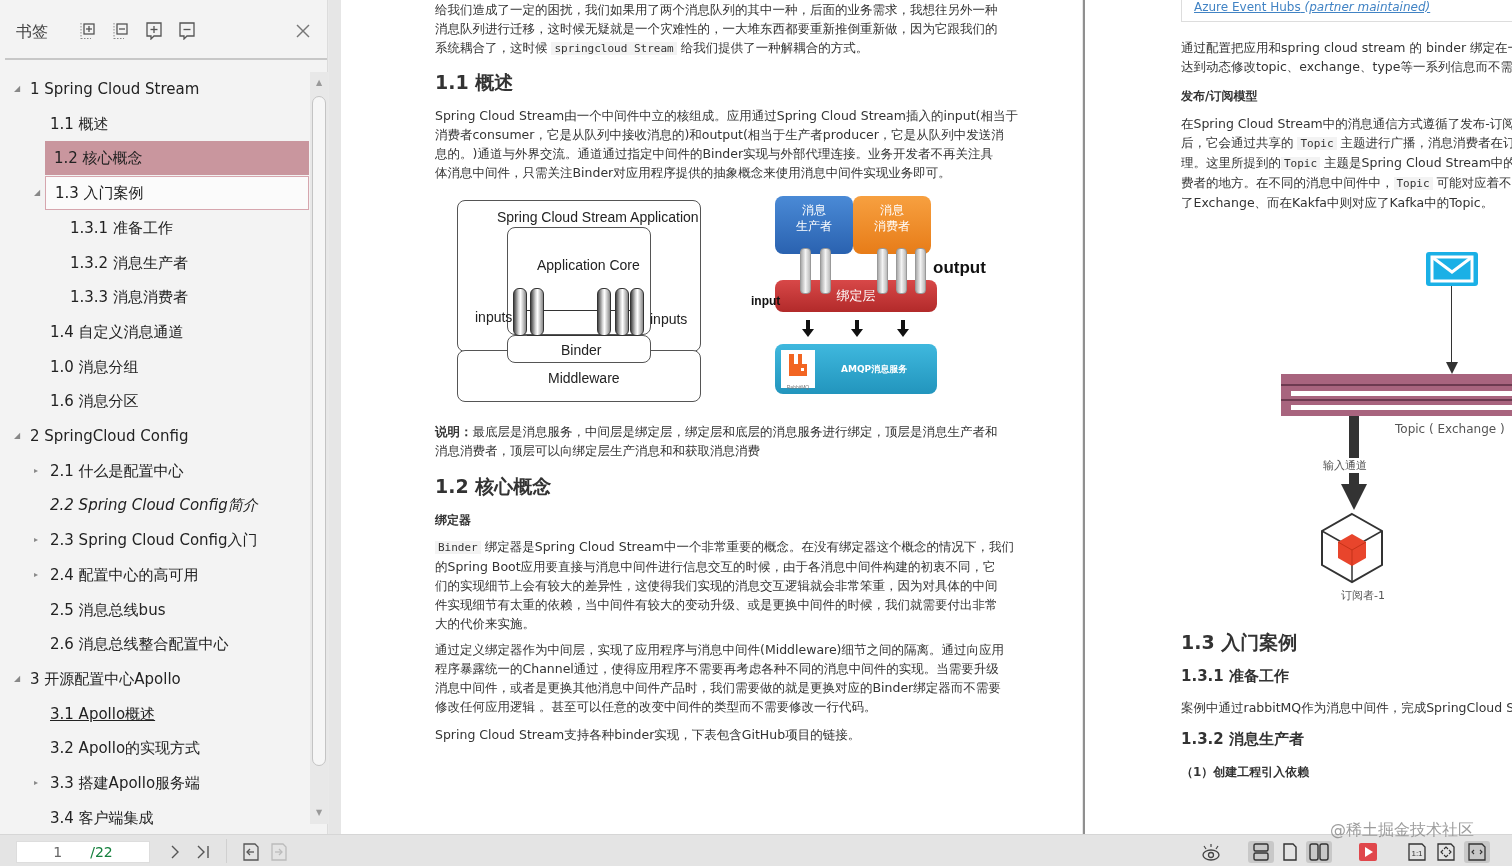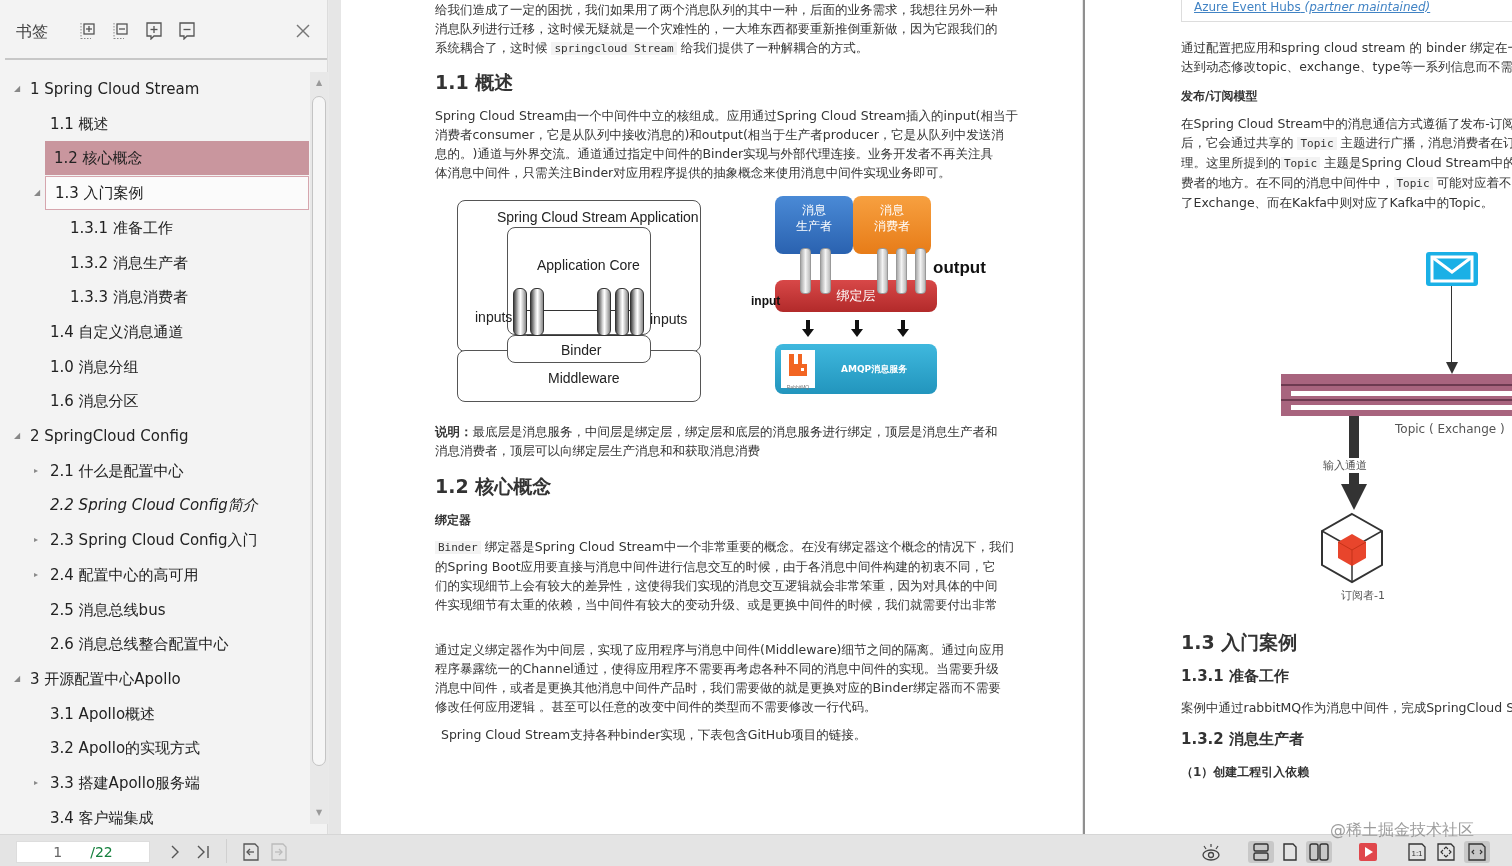--- a/index.html
+++ b/index.html
@@ -161,21 +161,21 @@
           <span style="position: absolute; left: 50px;">2.5 消息总线bus</span>
         </div>
         <div class="toc-item" style="top: 555.2px; left: 0px; width: 308px;">
           <span style="position: absolute; left: 50px;">2.6 消息总线整合配置中心</span>
         </div>
         <div class="toc-item" style="top: 589.9px; left: 0px; width: 308px;">
           <span class="arrow" style="left: 14px;">◢</span>
           <span style="position: absolute; left: 30px;">3 开源配置中心Apollo</span>
         </div>
         <div class="toc-item" style="top: 624.6px; left: 0px; width: 308px;">
-          <span style="position: absolute; left: 50px;">3.1 Apollo概述</span>
+          <span style="position: absolute; left: 50px; text-decoration: underline;">3.1 Apollo概述</span>
         </div>
         <div class="toc-item" style="top: 659.3px; left: 0px; width: 308px;">
           <span style="position: absolute; left: 50px;">3.2 Apollo的实现方式</span>
         </div>
         <div class="toc-item" style="top: 694px; left: 0px; width: 308px;">
           <span class="arrow" style="left: 34px;">▸</span>
           <span style="position: absolute; left: 50px;">3.3 搭建Apollo服务端</span>
         </div>
         <div class="toc-item" style="top: 728.7px; left: 0px; width: 308px;">
           <span style="position: absolute; left: 50px;">3.4 客户端集成</span>
@@ -272,30 +272,31 @@
       </div>
 
       <div class="h2" style="left:94px; top:474px;">1.2 核心概念</div>
       <div class="h4" style="left:94px; top:512px;">绑定器</div>
 
       <div class="p" style="left:94px; top:537px;">
         <div><code>Binder</code> <span>绑定器是Spring Cloud Stream中一个非常重要的概念。在没有绑定器这个概念的情况下，我们</span></div>
         <div>的Spring Boot应用要直接与消息中间件进行信息交互的时候，由于各消息中间件构建的初衷不同，它</div>
         <div>们的实现细节上会有较大的差异性，这使得我们实现的消息交互逻辑就会非常笨重，因为对具体的中间</div>
         <div>件实现细节有太重的依赖，当中间件有较大的变动升级、或是更换中间件的时候，我们就需要付出非常</div>
+        <div>大的代价来实施。</div>
       </div>
 
       <div class="p" style="left:94px; top:640px;">
         <div>通过定义绑定器作为中间层，实现了应用程序与消息中间件(Middleware)细节之间的隔离。通过向应用</div>
         <div>程序暴露统一的Channel通过，使得应用程序不需要再考虑各种不同的消息中间件的实现。当需要升级</div>
         <div>消息中间件，或者是更换其他消息中间件产品时，我们需要做的就是更换对应的Binder绑定器而不需要</div>
         <div>修改任何应用逻辑 。甚至可以任意的改变中间件的类型而不需要修改一行代码。</div>
       </div>
 
-      <div class="p" style="left:100px; top:725px;">Spring Cloud Stream支持各种binder实现，下表包含GitHub项目的链接。</div>
+      <div class="p" style="left:94px; top:725px;">Spring Cloud Stream支持各种binder实现，下表包含GitHub项目的链接。</div>
     </div>
 
     <div class="page page2">
       <div style="position:absolute; left:96px; top:-4px; width:360px; height:26px; border:1px solid #ddd; border-top:none; background:#fff;">
         <span style="position:absolute; left:12px; top:4px; font-size:12px;" class="link"><span>Azure Event Hubs</span> <i>(partner maintained)</i></span>
       </div>
 
       <div class="p" style="left:96px; top:38px; white-space:nowrap;">
         <div>通过配置把应用和spring cloud stream 的 binder 绑定在一起</div>
         <div>达到动态修改topic、exchange、type等一系列信息而不需要修</div>

